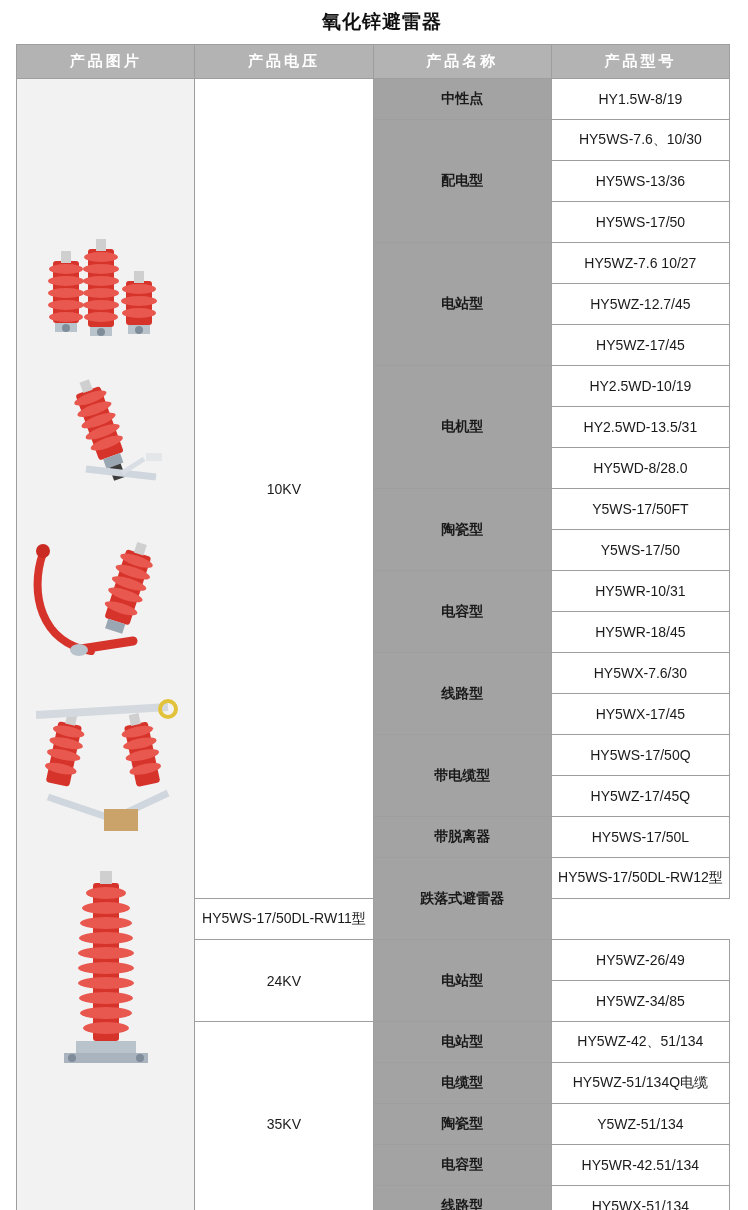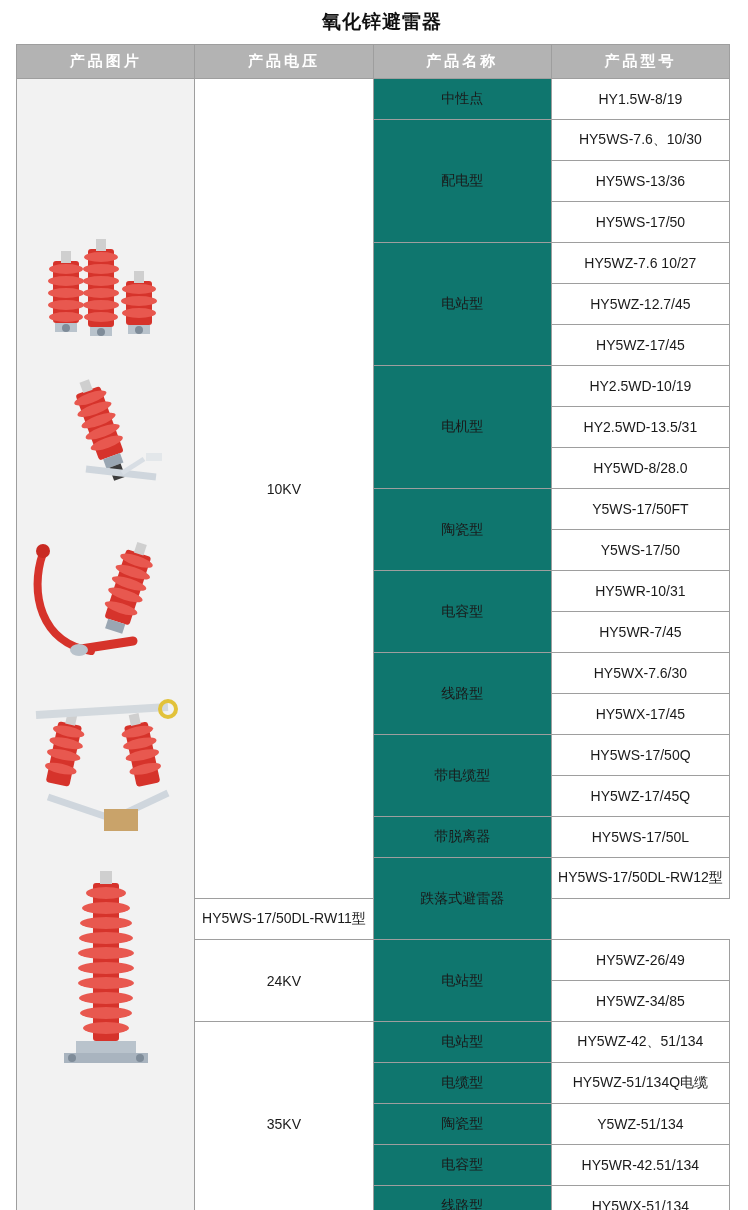--- a/index.html
+++ b/index.html
@@ -45,21 +45,22 @@
   }
   td.volt{
     width:80px;
     font-size:14px;
     background:#fff;
     margin-top:8px;
   }
   td.pname{
     width:175px;
     font-size:14px;
-    background:#0f766e;
+    background:#a3a3a3;
+    font-weight:bold;
   }
   td.model{
     font-size:14px;
     background:#fff;
     text-align:left;
     padding-left:22px;
     height:40px;
   }
   .img-stack{
     display:flex;
@@ -266,21 +267,21 @@
       </tr>
       <tr>
         <td class="model">Y5WS-17/50</td>
       </tr>
 
       <tr>
         <td class="pname" rowspan="2">电容型</td>
         <td class="model">HY5WR-10/31</td>
       </tr>
       <tr>
-        <td class="model">HY5WR-7/45</td>
+        <td class="model">HY5WR-18/45</td>
       </tr>
 
       <tr>
         <td class="pname" rowspan="2">线路型</td>
         <td class="model">HY5WX-7.6/30</td>
       </tr>
       <tr>
         <td class="model">HY5WX-17/45</td>
       </tr>
 

